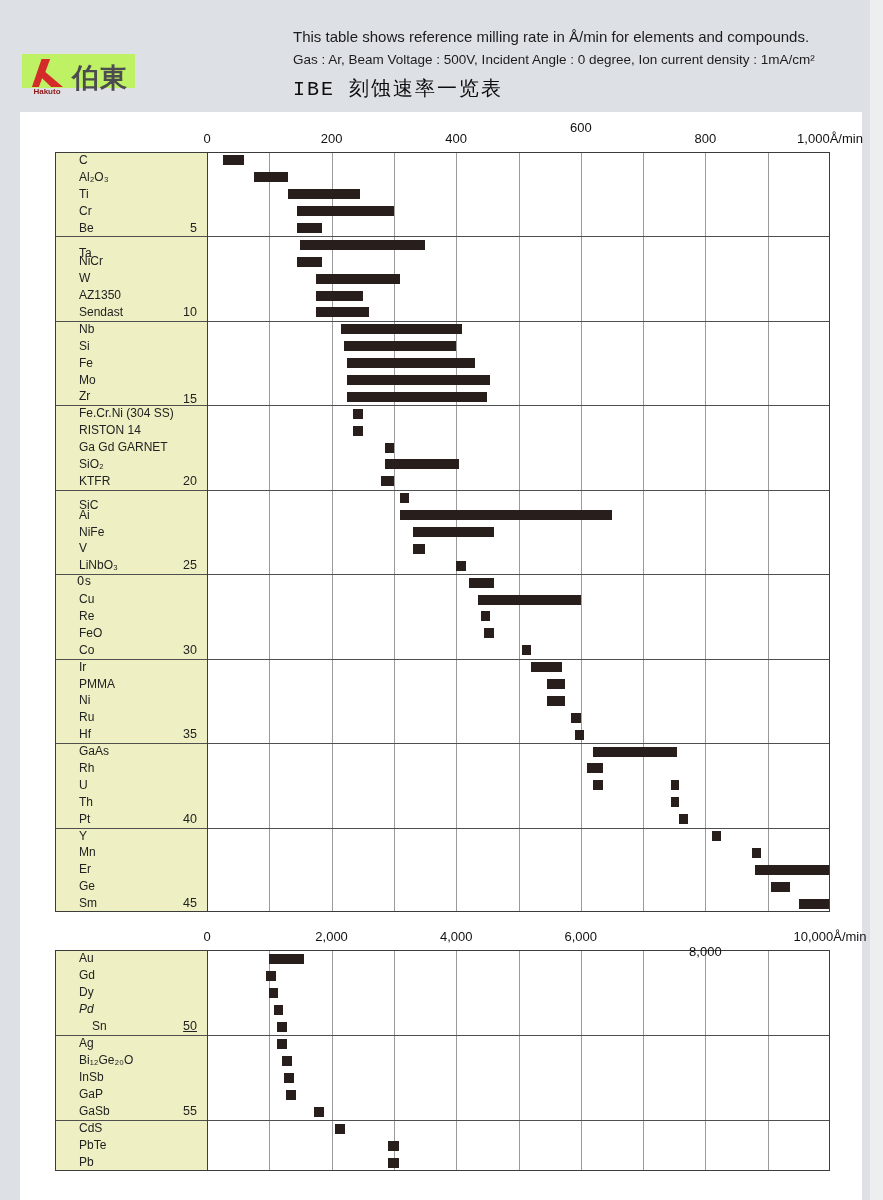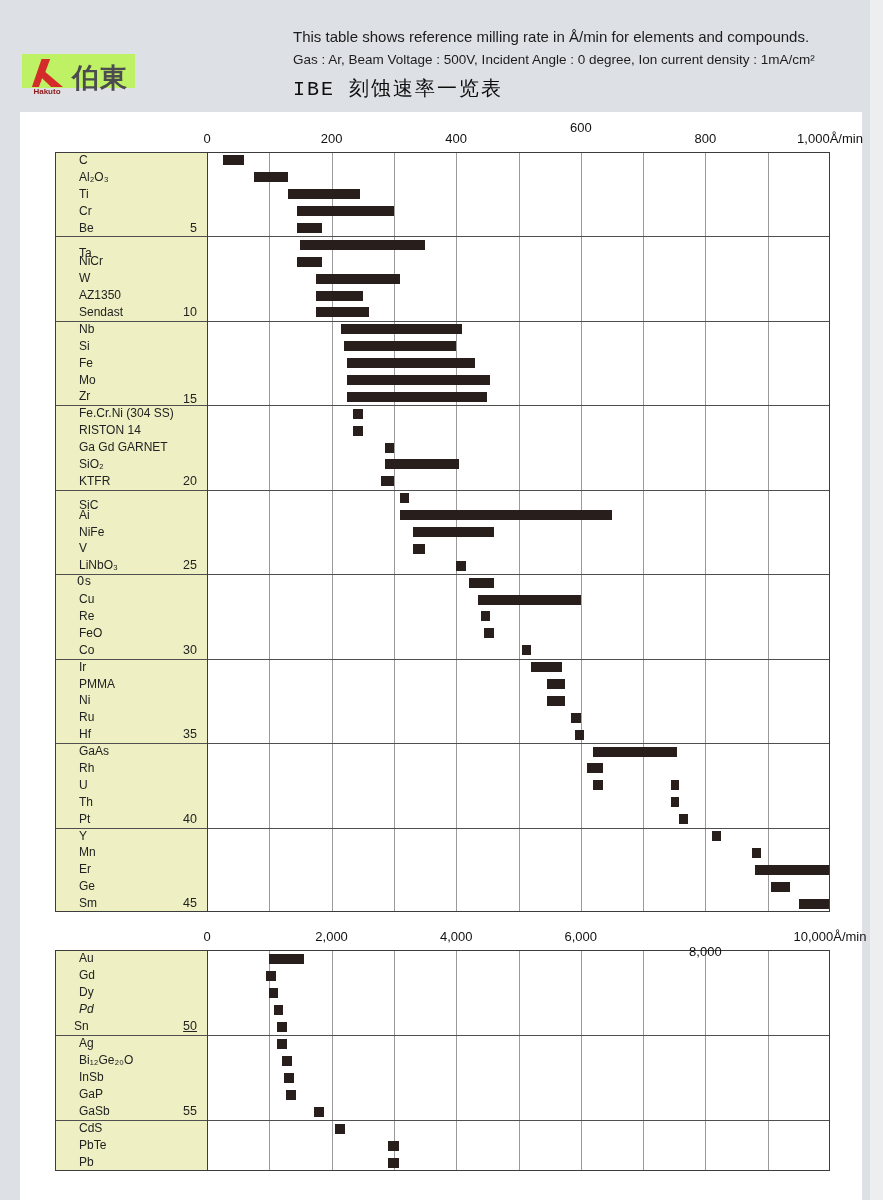--- a/index.html
+++ b/index.html
@@ -188,21 +188,21 @@
       <div class="gridline" style="left: 705.4px; top: 950px; height: 221px;"></div>
       <div class="gridline" style="left: 767.7px; top: 950px; height: 221px;"></div>
       <div class="rowlabel" style="left: 79px; top: 950px; height: 17px; line-height: 17px;">Au</div>
       <div class="bar" style="left: 269.3px; top: 953.5px; width: 34.265px; height: 10px;"></div>
       <div class="rowlabel" style="left: 79px; top: 967px; height: 17px; line-height: 17px;">Gd</div>
       <div class="bar" style="left: 266.185px; top: 970.5px; width: 9.345px; height: 10px;"></div>
       <div class="rowlabel" style="left: 79px; top: 984px; height: 17px; line-height: 17px;">Dy</div>
       <div class="bar" style="left: 269.3px; top: 987.5px; width: 8.722px; height: 10px;"></div>
       <div class="rowlabel" style="left: 79px; top: 1001px; height: 17px; line-height: 17px; font-style: italic;">Pd</div>
       <div class="bar" style="left: 273.661px; top: 1004.5px; width: 9.0335px; height: 10px;"></div>
-      <div class="rowlabel" style="left: 74px; top: 1018px; height: 17px; line-height: 17px;">Sn</div>
+      <div class="rowlabel" style="left: 92px; top: 1018px; height: 17px; line-height: 17px;">Sn</div>
       <div class="gnum" style="left: 147px; top: 1018px; width: 50px; height: 17px; line-height: 17px; text-decoration: underline;">50</div>
       <div class="bar" style="left: 277.399px; top: 1021.5px; width: 9.968px; height: 10px;"></div>
       <div class="gsep" style="left: 55px; top: 1035px; width: 775px;"></div>
       <div class="rowlabel" style="left: 79px; top: 1035px; height: 17px; line-height: 17px;">Ag</div>
       <div class="bar" style="left: 277.399px; top: 1038.5px; width: 9.968px; height: 10px;"></div>
       <div class="rowlabel" style="left: 79px; top: 1052px; height: 17px; line-height: 17px;">Bi₁₂Ge₂₀O</div>
       <div class="bar" style="left: 281.76px; top: 1055.5px; width: 9.968px; height: 10px;"></div>
       <div class="rowlabel" style="left: 79px; top: 1069px; height: 17px; line-height: 17px;">InSb</div>
       <div class="bar" style="left: 284.252px; top: 1072.5px; width: 9.968px; height: 10px;"></div>
       <div class="rowlabel" style="left: 79px; top: 1086px; height: 17px; line-height: 17px;">GaP</div>

